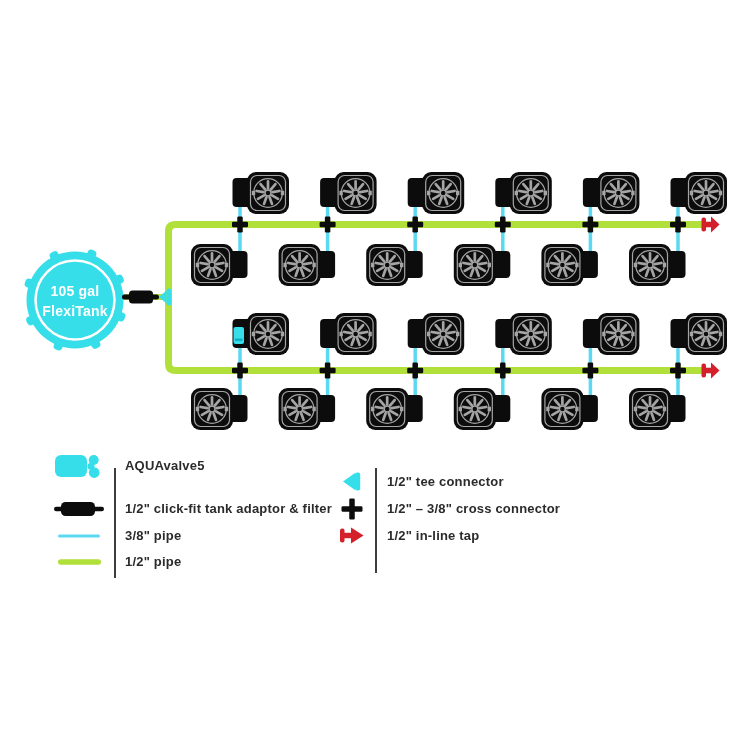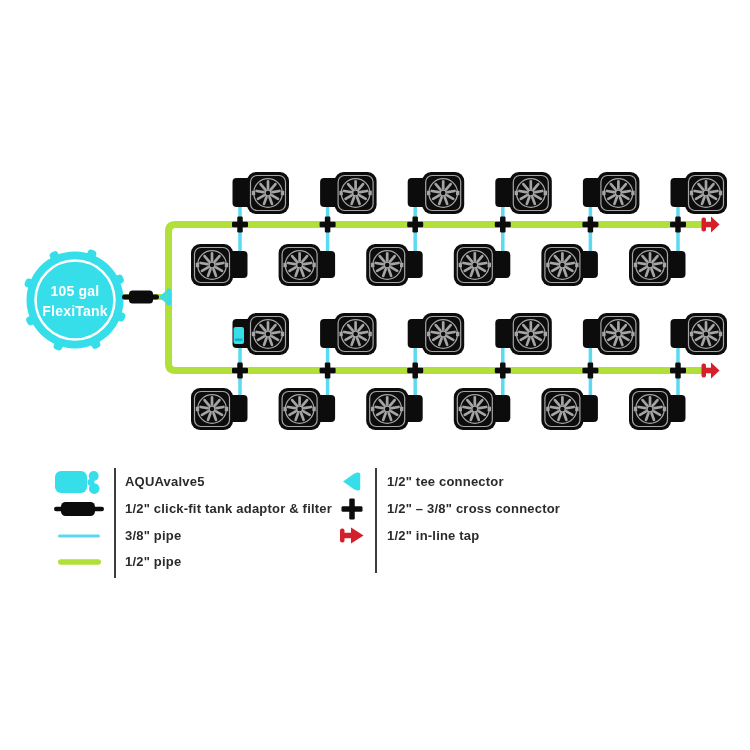--- a/index.html
+++ b/index.html
@@ -566,21 +566,21 @@
       </g>
       <g>
         <polygon points="159,297 166.5,290.5 166.5,303.5" fill="#35DEE9"></polygon>
         <rect x="166.5" y="288.5" width="4.8" height="17" rx="2" fill="#35DEE9"></rect>
       </g>
     </g>
 </svg>
 
 <div class="legend">
 
-  <div class="lrow" style="left:54px;top:468px">
+  <div class="lrow" style="left:54px;top:452px">
     <span class="licon w52">
       <svg width="50" height="26" viewBox="0 0 50 26">
         <rect x="0" y="2" width="32" height="22" rx="6" class="f-teal"></rect>
         <circle cx="38.7" cy="7" r="5" class="f-teal"></circle>
         <circle cx="36" cy="13.2" r="3.5" class="f-teal"></circle>
         <circle cx="39.2" cy="19.6" r="5.3" class="f-teal"></circle>
       </svg>
     </span>
     <span class="llabel ml-l">AQUAvalve5</span>
   </div>

